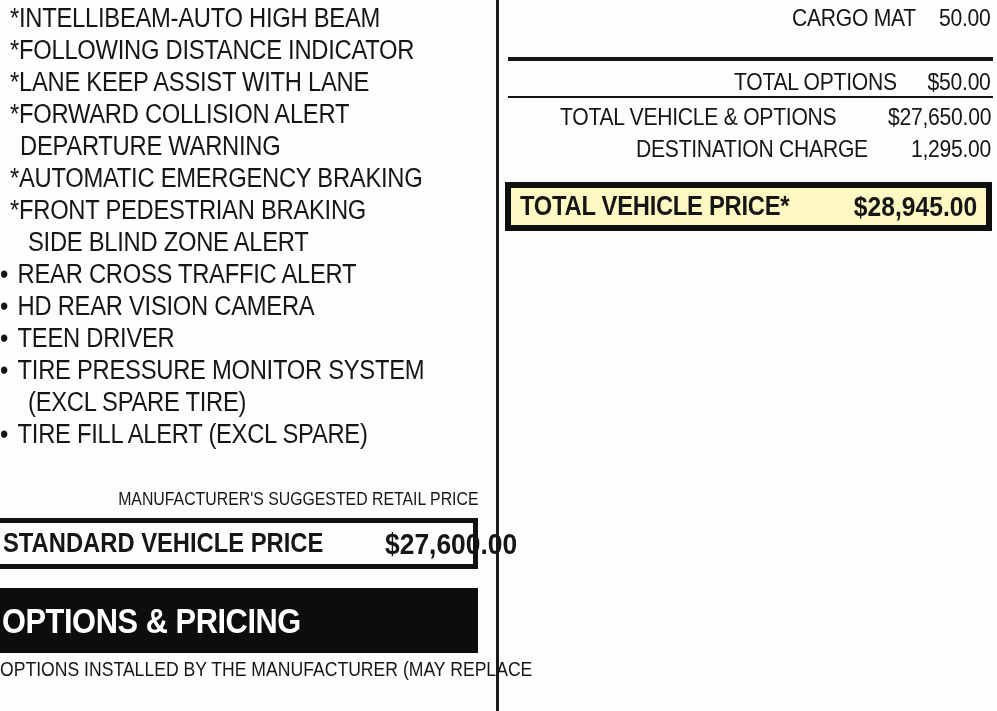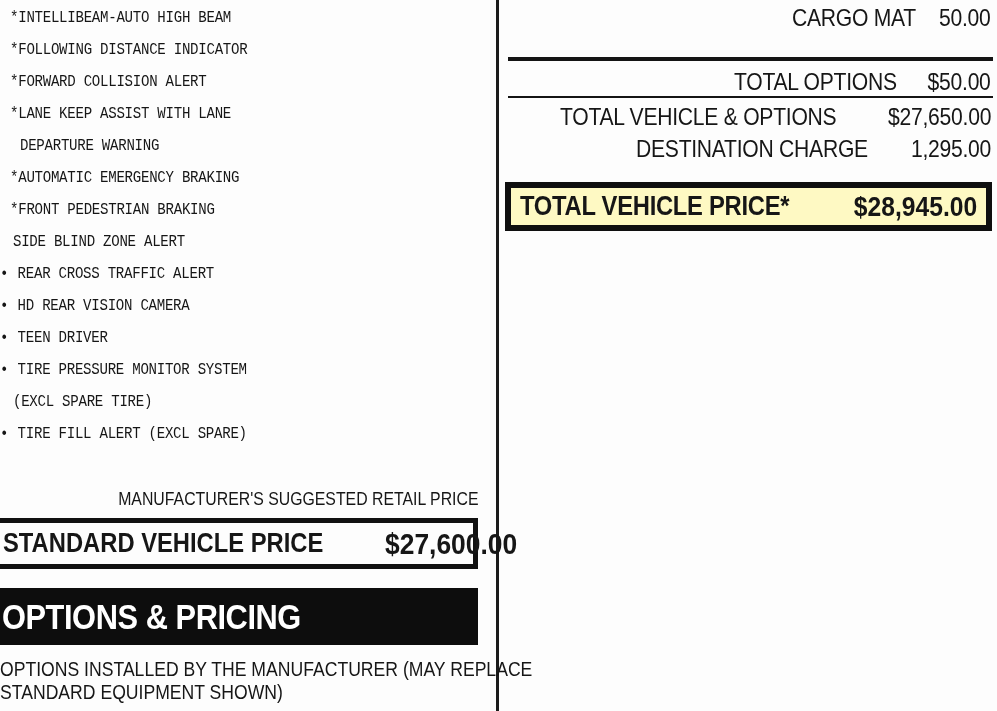--- a/index.html
+++ b/index.html
@@ -9,40 +9,40 @@
   }
   
   .cxl{display:inline-block;transform:scaleX(.88);transform-origin:0 50%;white-space:nowrap;}
   .cxr{display:inline-block;transform:scaleX(.88);transform-origin:100% 50%;white-space:nowrap;}
 
   
   .vdivider{position:absolute;left:496px;top:0;bottom:0;width:3px;background:#1b1b1b;}
 
   
   .features{position:absolute;left:0;top:2px;width:480px;}
-  .feat{height:32px;line-height:32px;font-size:16px;letter-spacing:-.3px;font-family:Liberation Mono, monospace;}
+  .feat{height:32px;line-height:32px;font-size:27px;letter-spacing:-.3px;}
   .feat.m-ast{padding-left:10px;}
   .feat.m-bul{padding-left:0;}
   .feat.m-cont{padding-left:20px;}
-  .feat.m-cont2{padding-left:13px;}
+  .feat.m-cont2{padding-left:28px;}
   .mark-b{display:inline-block;width:20px;}
 
   
   .msrp-note{position:absolute;left:0;top:489px;width:478px;text-align:right;
     font-size:18px;line-height:20px;}
 
   
   .std-box{position:absolute;left:-10px;top:518px;width:488px;height:51px;
     border:5px solid #111;box-sizing:border-box;background:#fdfdfd;
     display:flex;align-items:center;justify-content:space-between;}
   .std-box .lbl{font-weight:bold;font-size:27px;padding-left:8px;}
   .std-box .amt{font-weight:bold;font-size:30px;padding-right:10px;}
 
   
-  .opt-bar{position:absolute;left:0;top:588px;width:478px;height:57px;background:#0d0d0d;
+  .opt-bar{position:absolute;left:0;top:588px;width:478px;height:65px;background:#0d0d0d;
     display:flex;align-items:center;}
   .opt-bar .lbl{color:#fff;font-weight:bold;font-size:35px;padding-left:2px;letter-spacing:-.5px;}
 
   
   .opt-note{position:absolute;left:0;top:658px;font-size:20px;line-height:23px;}
 
   
   .rightcol{position:absolute;left:508px;top:0;width:485px;}
   .rrow{display:flex;justify-content:flex-end;align-items:center;height:30px;
     font-size:24px;letter-spacing:-.3px;position:absolute;left:0;right:0;}
@@ -63,22 +63,22 @@
 </head>
 <body>
 
 <div class="canvas">
 
   <div class="vdivider"></div>
 
   <div class="features">
     <div class="feat m-ast"><span class="cxl"><span>*</span><span>INTELLIBEAM-AUTO HIGH BEAM</span></span></div>
     <div class="feat m-ast"><span class="cxl"><span>*</span><span>FOLLOWING DISTANCE INDICATOR</span></span></div>
+    <div class="feat m-ast"><span class="cxl"><span>*</span><span>LANE KEEP ASSIST WITH LANE</span></span></div>
     <div class="feat m-ast"><span class="cxl"><span>*</span><span>FORWARD COLLISION ALERT</span></span></div>
-    <div class="feat m-ast"><span class="cxl"><span>*</span><span>LANE KEEP ASSIST WITH LANE</span></span></div>
     <div class="feat m-cont"><span class="cxl"><span>DEPARTURE WARNING</span></span></div>
     <div class="feat m-ast"><span class="cxl"><span>*</span><span>AUTOMATIC EMERGENCY BRAKING</span></span></div>
     <div class="feat m-ast"><span class="cxl"><span>*</span><span>FRONT PEDESTRIAN BRAKING</span></span></div>
     <div class="feat m-cont2"><span class="cxl"><span>SIDE BLIND ZONE ALERT</span></span></div>
     <div class="feat m-bul"><span class="cxl"><span class="mark-b">•</span><span>REAR CROSS TRAFFIC ALERT</span></span></div>
     <div class="feat m-bul"><span class="cxl"><span class="mark-b">•</span><span>HD REAR VISION CAMERA</span></span></div>
     <div class="feat m-bul"><span class="cxl"><span class="mark-b">•</span><span>TEEN DRIVER</span></span></div>
     <div class="feat m-bul"><span class="cxl"><span class="mark-b">•</span><span>TIRE PRESSURE MONITOR SYSTEM</span></span></div>
     <div class="feat m-cont2"><span class="cxl"><span>(EXCL SPARE TIRE)</span></span></div>
     <div class="feat m-bul"><span class="cxl"><span class="mark-b">•</span><span>TIRE FILL ALERT (EXCL SPARE)</span></span></div>
@@ -90,21 +90,20 @@
     <span class="lbl"><span class="cxl">STANDARD VEHICLE PRICE</span></span>
     <span class="amt"><span class="cxr">$27,600.00</span></span>
   </div>
 
   <div class="opt-bar">
     <span class="lbl"><span class="cxl">OPTIONS &amp; PRICING</span></span>
   </div>
 
   <div class="opt-note">
     <div><span class="cxl">OPTIONS INSTALLED BY THE MANUFACTURER (MAY REPLACE</span></div>
-    <div><span class="cxl">STANDARD EQUIPMENT SHOWN)</span></div>
   </div>
 
   <div class="rightcol">
 
     <div class="rrow row-cargo">
       <span class="lbl"><span class="cxl">CARGO MAT</span></span>
       <span class="amt"><span class="cxr">50.00</span></span>
     </div>
 
     <div class="rule1"></div>

